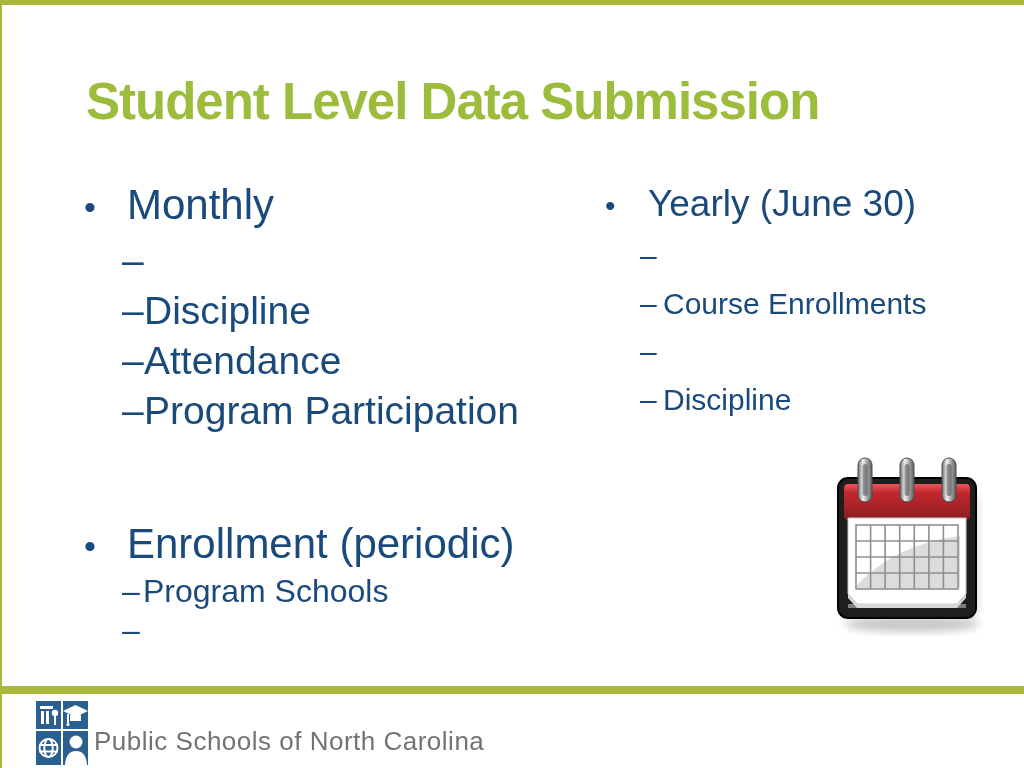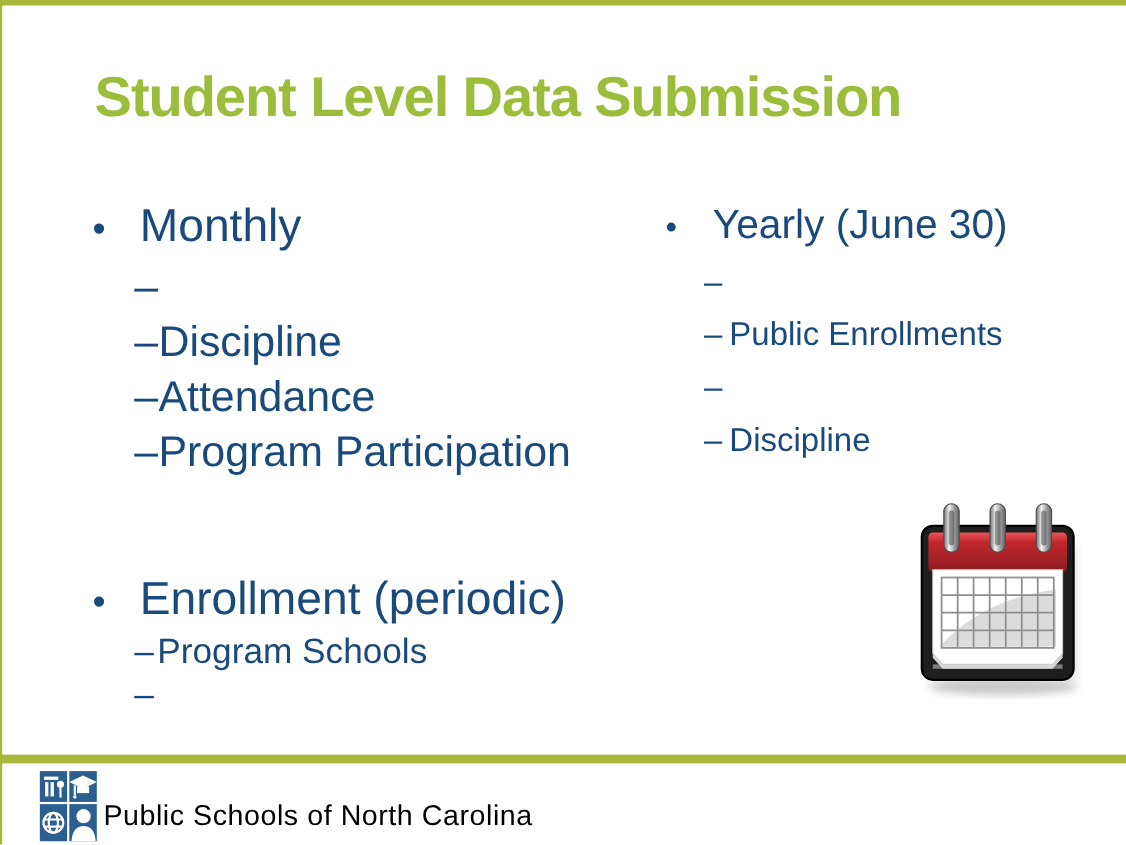--- a/index.html
+++ b/index.html
@@ -7,21 +7,21 @@
   .slide {
     position:relative; width:1024px; height:768px; background:#ffffff;
     overflow:hidden; font-family:"Liberation Sans", sans-serif;
   }
   
   .top-bar   { position:absolute; top:0; left:0; width:1024px; height:5px; background:#a9b73b; }
   .left-bar  { position:absolute; top:0; left:0; width:2px; height:768px; background:#a9b73b; }
   .footer-rule { position:absolute; top:686px; left:0; width:1024px; height:8px; background:#a9b73b; }
 
   .slide-title {
-    position:absolute; left:86px; top:58px; width:900px;
+    position:absolute; left:86px; top:72px; width:900px;
     font-size:51px; font-weight:bold; letter-spacing:-1px;
     color:#9cbc3c; white-space:nowrap;
   }
 
   .bullets { position:absolute; color:#1a4a7c; }
   .row { display:flex; align-items:baseline; white-space:nowrap; }
   .marker { flex:0 0 auto; }
 
   
   .grp-monthly { left:84px; top:176px; }
@@ -44,21 +44,21 @@
   .grp-yearly .sub  { font-size:30px; line-height:48px; padding-left:35px; }
   .grp-yearly .sub .marker { width:23px; }
 
   
   .calendar { position:absolute; left:834px; top:456px; width:150px; height:180px; }
 
   
   .logo { position:absolute; left:36px; top:701px; }
   .org-name {
     position:absolute; left:94px; top:726px;
-    font-size:26px; color:#000000; letter-spacing:0.5px; white-space:nowrap;
+    font-size:26px; color:#737373; letter-spacing:0.5px; white-space:nowrap;
   }
 </style>
 </head>
 <body>
 
 <div class="slide">
 
   <div class="top-bar"></div>
   <div class="left-bar"></div>
 
@@ -103,21 +103,21 @@
   <div class="bullets grp-yearly">
     <div class="row main">
       <span class="marker">•</span>
       <span>Yearly (June 30)</span>
     </div>
     <div class="row sub">
       <span class="marker">–</span>
     </div>
     <div class="row sub">
       <span class="marker">–</span>
-      <span>Public Enrollments</span>
+      <span>Course Enrollments</span>
     </div>
     <div class="row sub">
       <span class="marker">–</span>
     </div>
     <div class="row sub">
       <span class="marker">–</span>
       <span>Discipline</span>
     </div>
   </div>
 

